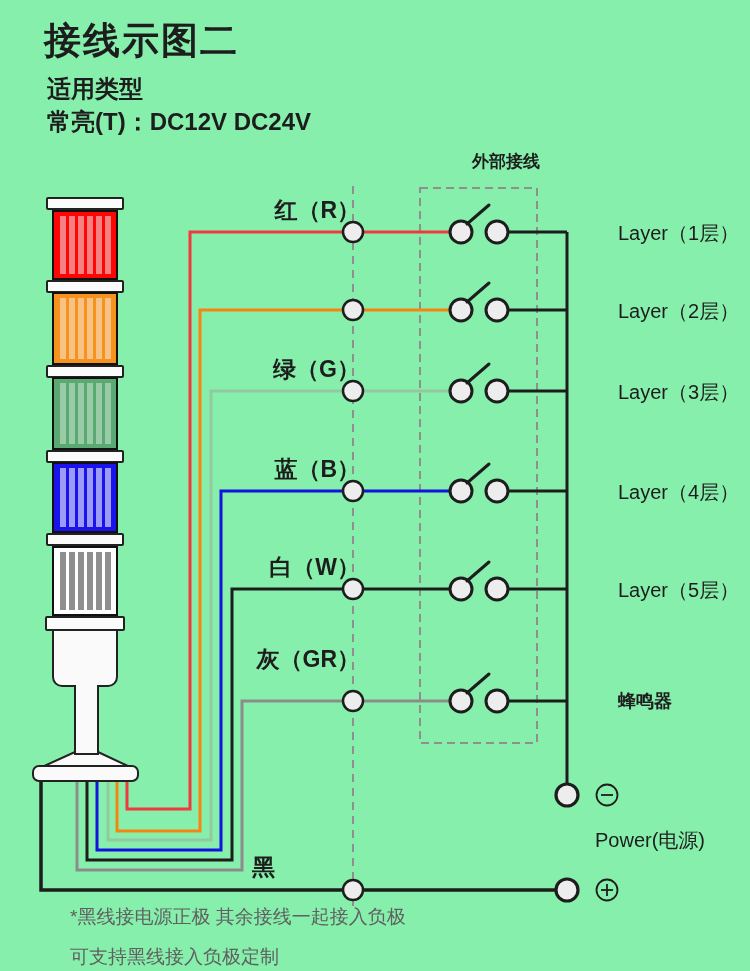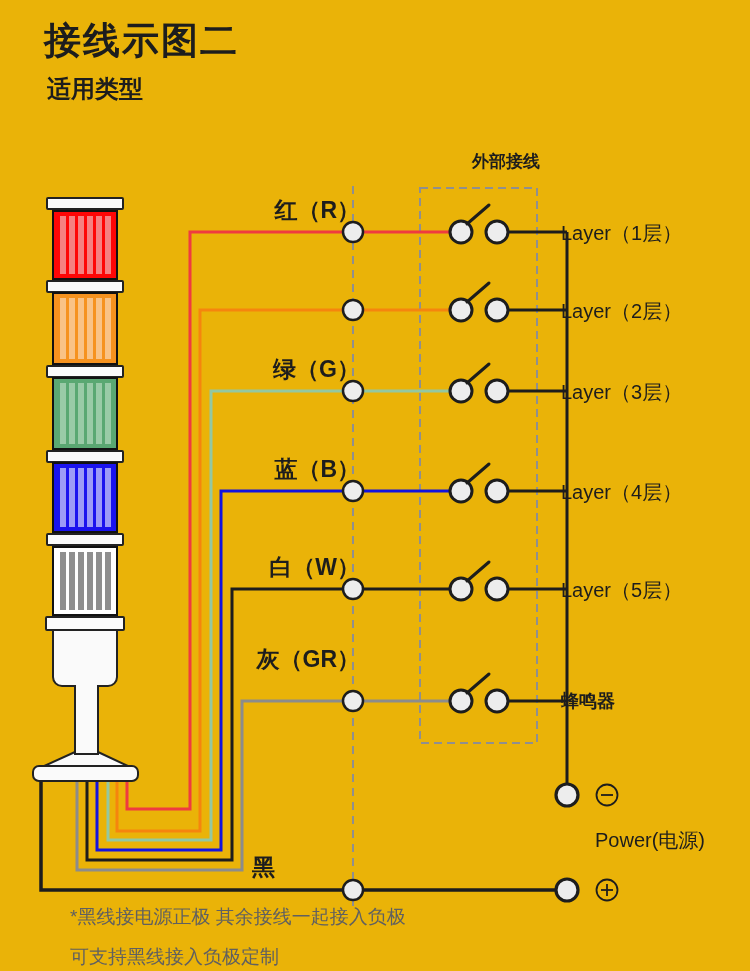--- a/index.html
+++ b/index.html
@@ -1,29 +1,29 @@
 <!DOCTYPE html>
 <html><head>
 <meta charset="utf-8">
 <style>
   html,body{margin:0;padding:0;background:#ededed;}
   #stage{
-    position:relative;width:750px;height:971px;background:#eab308;overflow:hidden;
+    position:relative;width:750px;height:971px;background:#86efac;overflow:hidden;
     font-family:"Liberation Sans","DejaVu Sans",sans-serif;color:#1d1d1d;
   }
   .abs{position:absolute;}
   
   .title{left:44px;top:16px;font-size:37px;font-weight:bold;letter-spacing:2px;}
   .subtitle{left:47px;top:73px;font-size:24px;font-weight:bold;}
   .spec{left:47px;top:106px;font-size:24px;font-weight:bold;}
   
   .ext-label{left:420px;top:150px;width:120px;text-align:right;font-size:17px;font-weight:600;}
   .wire-label{width:168px;left:192px;text-align:right;font-size:23px;font-weight:bold;white-space:nowrap;}
   .wl-0{top:195px}.wl-1{top:273px}.wl-2{top:354px}.wl-3{top:454px}.wl-4{top:552px}.wl-5{top:644px}
-  .right-label{left:561px;font-size:20px;font-weight:500;white-space:nowrap;text-align:right;}
+  .right-label{left:618px;font-size:20px;font-weight:500;white-space:nowrap;text-align:right;}
   .rl-0{top:220px}.rl-1{top:298px}.rl-2{top:379px}.rl-3{top:479px}.rl-4{top:577px}
   .rl-5{top:689px;font-size:18px;font-weight:600;}
   .black-label{left:252px;top:852px;font-size:23px;font-weight:bold;}
   .power-label{left:595px;top:827px;font-size:20px;font-weight:500;}
   .footnote{left:42px;font-size:19px;color:#606060;margin-left:28px;}
   .fn-1{top:904px}.fn-2{top:944px}
   
   .tower{left:0;top:0;width:750px;height:971px;pointer-events:none;}
   .cap{position:absolute;left:46px;width:78px;height:13px;background:#fbfbfb;
        border:2px solid #222;border-radius:2px;box-sizing:border-box;}
@@ -160,20 +160,21 @@
     <div class="seg seg-4" style="--body: #ffffff; --stripe: #8f8f8f;">
         <div class="stripes"></div>
       </div>
     <div class="collar"></div>
     <div class="base-body"></div>
     <div class="pole"></div>
   </div>
 
   <div class="abs title">接线示图二</div>
   <div class="abs subtitle">适用类型</div>
+  <div class="abs spec">常亮(T)：DC12V DC24V</div>
 
   <div class="abs ext-label">外部接线</div>
 
   <div class="abs wire-label wl-0">红（R）</div>
   <div class="abs wire-label wl-2">绿（G）</div>
   <div class="abs wire-label wl-3">蓝（B）</div>
   <div class="abs wire-label wl-4">白（W）</div>
   <div class="abs wire-label wl-5">灰（GR）</div>
 
   <div class="abs right-label rl-0">Layer（1层）</div>

